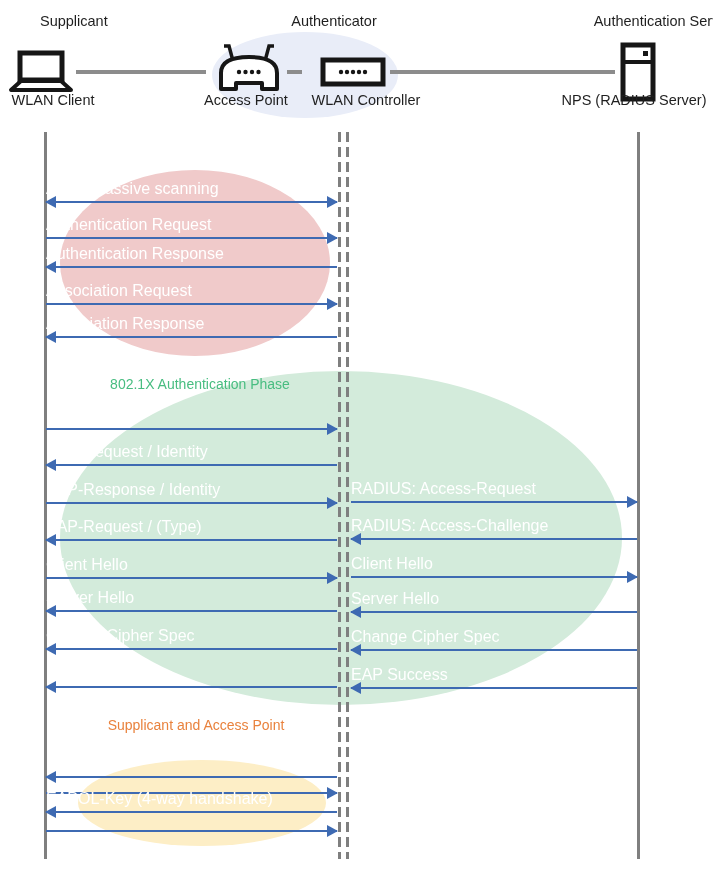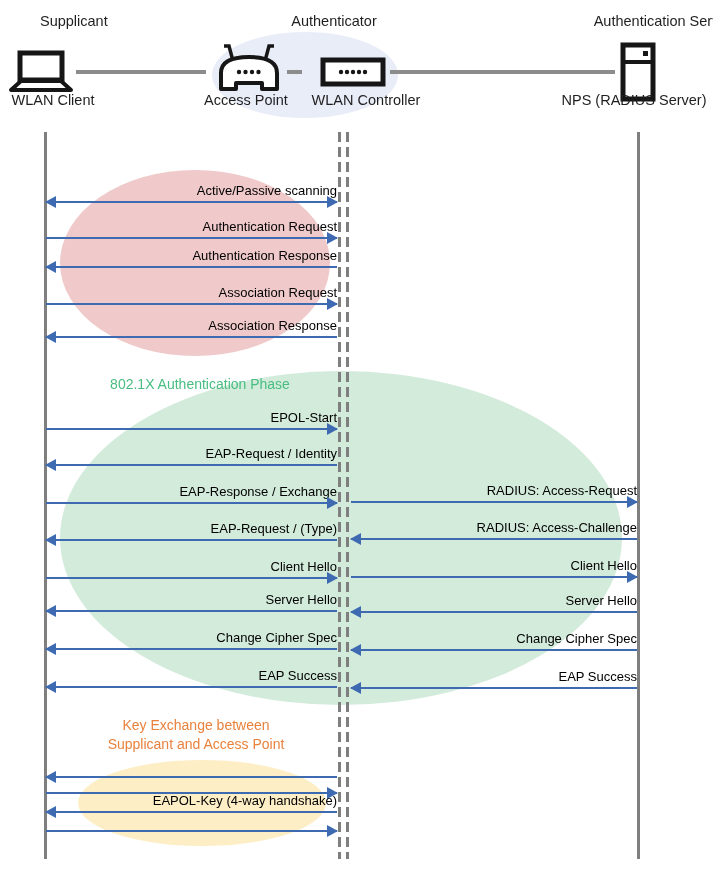--- a/index.html
+++ b/index.html
@@ -20,22 +20,22 @@
   .conn{position:absolute;height:4px;background:#8c8c8c;z-index:1;}
 
   .lifeline{position:absolute;top:132px;height:727px;width:3px;z-index:1;}
   .lifeline.solid{background:#7f7f7f;}
   .lifeline.dashed{background:repeating-linear-gradient(to bottom,#7f7f7f 0 10px,transparent 10px 15px);}
 
   .phase-title{position:absolute;font-size:14px;text-align:center;z-index:2;line-height:19px;white-space:nowrap;}
 
   .msg{position:absolute;height:2px;background:#3e6ab2;z-index:2;}
   .msg .msg-label{
-    position:absolute;bottom:5px;left:0;right:0;text-align:right;
-    font-size:13px;color:#000000;white-space:nowrap;
+    position:absolute;bottom:5px;left:0;right:0;text-align:left;
+    font-size:16px;color:#ffffff;white-space:nowrap;
   }
   .msg.dir-left::before{
     content:"";position:absolute;left:-1px;top:-5px;width:0;height:0;
     border-top:6px solid transparent;border-bottom:6px solid transparent;
     border-right:11px solid #3e6ab2;
   }
   .msg.dir-right::after{
     content:"";position:absolute;right:-1px;top:-5px;width:0;height:0;
     border-top:6px solid transparent;border-bottom:6px solid transparent;
     border-left:11px solid #3e6ab2;
@@ -100,21 +100,20 @@
   <div class="dev-label" style="left:303px;width:126px;">WLAN Controller</div>
   <div class="dev-label" style="left:554px;width:160px;">NPS (RADIUS Server)</div>
 
   <div class="lifeline solid" style="left:44px;"></div>
   <div class="lifeline dashed" style="left:338px;"></div>
   <div class="lifeline dashed" style="left:346px;"></div>
   <div class="lifeline solid" style="left:637px;"></div>
 
   <div class="phase-title" style="left:50px;top:375px;width:300px;color:#48bd81;">802.1X Authentication Phase</div>
   <div class="phase-title" style="left:46px;top:716px;width:300px;color:#e9823d;">
-    <div>Key Exchange between</div>
     <div>Supplicant and Access Point</div>
   </div>
 
   <div class="msg dir-left dir-right" style="left:46px;top:201px;width:291px;">
     <span class="msg-label">Active/Passive scanning</span>
   </div>
   <div class="msg dir-right" style="left:46px;top:237px;width:291px;">
     <span class="msg-label">Authentication Request</span>
   </div>
   <div class="msg dir-left" style="left:46px;top:266px;width:291px;">
@@ -126,21 +125,21 @@
   <div class="msg dir-left" style="left:46px;top:336px;width:291px;">
     <span class="msg-label">Association Response</span>
   </div>
   <div class="msg dir-right" style="left:46px;top:428px;width:291px;">
     <span class="msg-label">EPOL-Start</span>
   </div>
   <div class="msg dir-left" style="left:46px;top:464px;width:291px;">
     <span class="msg-label">EAP-Request / Identity</span>
   </div>
   <div class="msg dir-right" style="left:46px;top:502px;width:291px;">
-    <span class="msg-label">EAP-Response / Exchange</span>
+    <span class="msg-label">EAP-Response / Identity</span>
   </div>
   <div class="msg dir-left" style="left:46px;top:539px;width:291px;">
     <span class="msg-label">EAP-Request / (Type)</span>
   </div>
   <div class="msg dir-right" style="left:46px;top:577px;width:291px;">
     <span class="msg-label">Client Hello</span>
   </div>
   <div class="msg dir-left" style="left:46px;top:610px;width:291px;">
     <span class="msg-label">Server Hello</span>
   </div>

